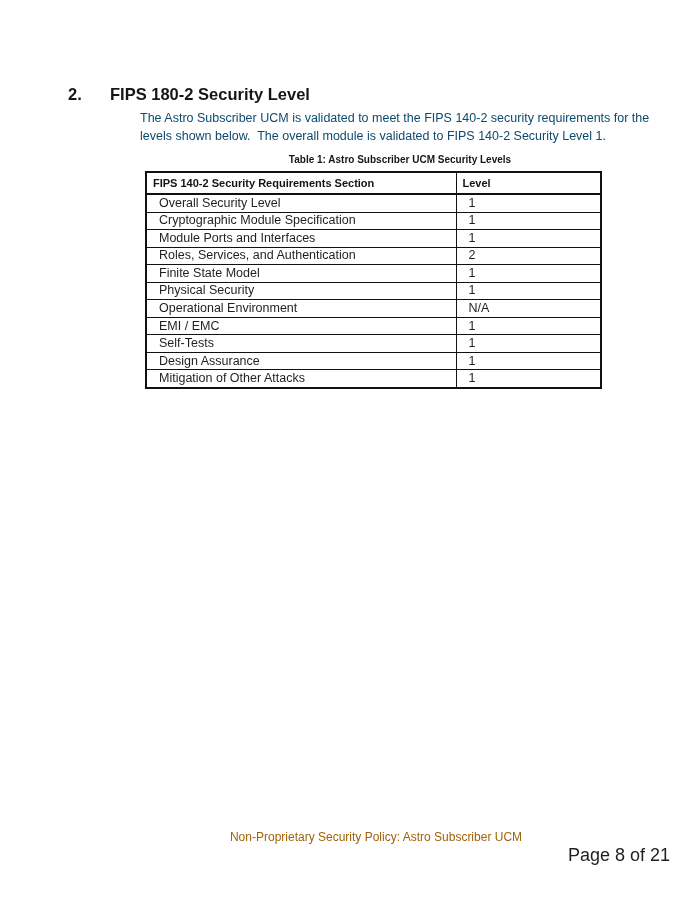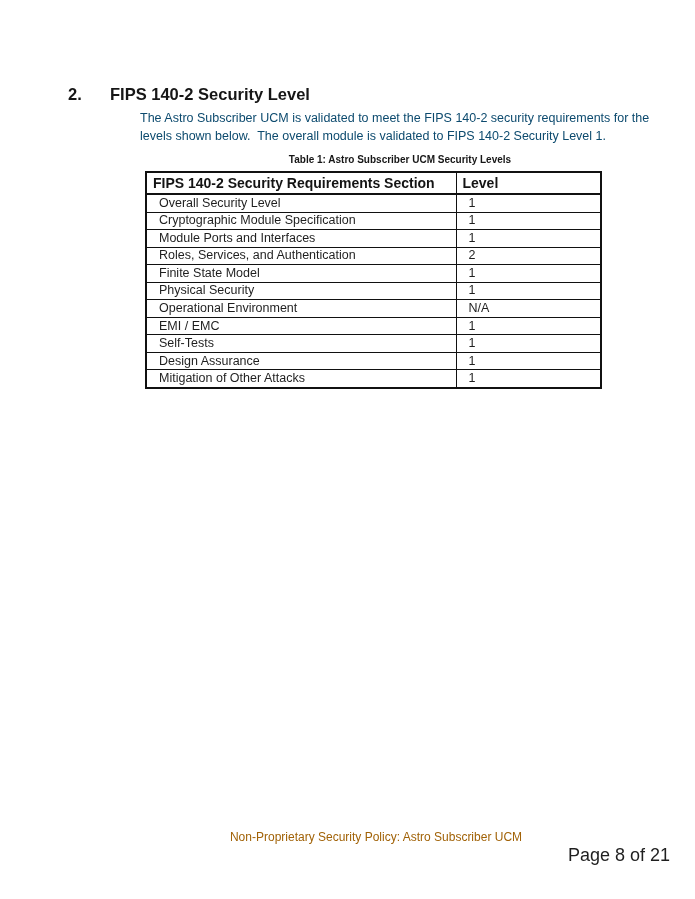--- a/index.html
+++ b/index.html
@@ -69,21 +69,21 @@
     font-size: 12.5px;
     color: #1f1f1f;
   }
   table.security-table col.col-section { width: 310px; }
   table.security-table col.col-level   { width: 145px; }
   table.security-table th {
     border: 1px solid #111111;
     border-bottom: 2px solid #111111;
     text-align: left;
     font-weight: bold;
-    font-size: 14px;
+    font-size: 11px;
     padding: 1px 6px 2px 6px;
     height: 17px;
     color: #141414;
   }
   table.security-table td {
     border: 1px solid #111111;
     text-align: left;
     font-weight: normal;
     padding: 0 6px 1px 12px;
     height: 14px;
@@ -110,21 +110,21 @@
     padding-left: 30px;
   }
 </style>
 </head>
 <body>
 
 <div class="page">
 
   <div class="section-heading">
     <span class="section-number">2.</span>
-    <span class="section-title">FIPS 140-2 Security Level</span>
+    <span class="section-title">FIPS 180-2 Security Level</span>
   </div>
 
   <div class="body-paragraph">The Astro Subscriber UCM is validated to meet the FIPS 140-2 security requirements for the levels shown below.  The overall module is validated to FIPS 140-2 Security Level 1.</div>
 
   <div class="table-caption">Table 1: Astro Subscriber UCM Security Levels</div>
 
   <table class="security-table">
     <colgroup>
       <col class="col-section">
       <col class="col-level">

